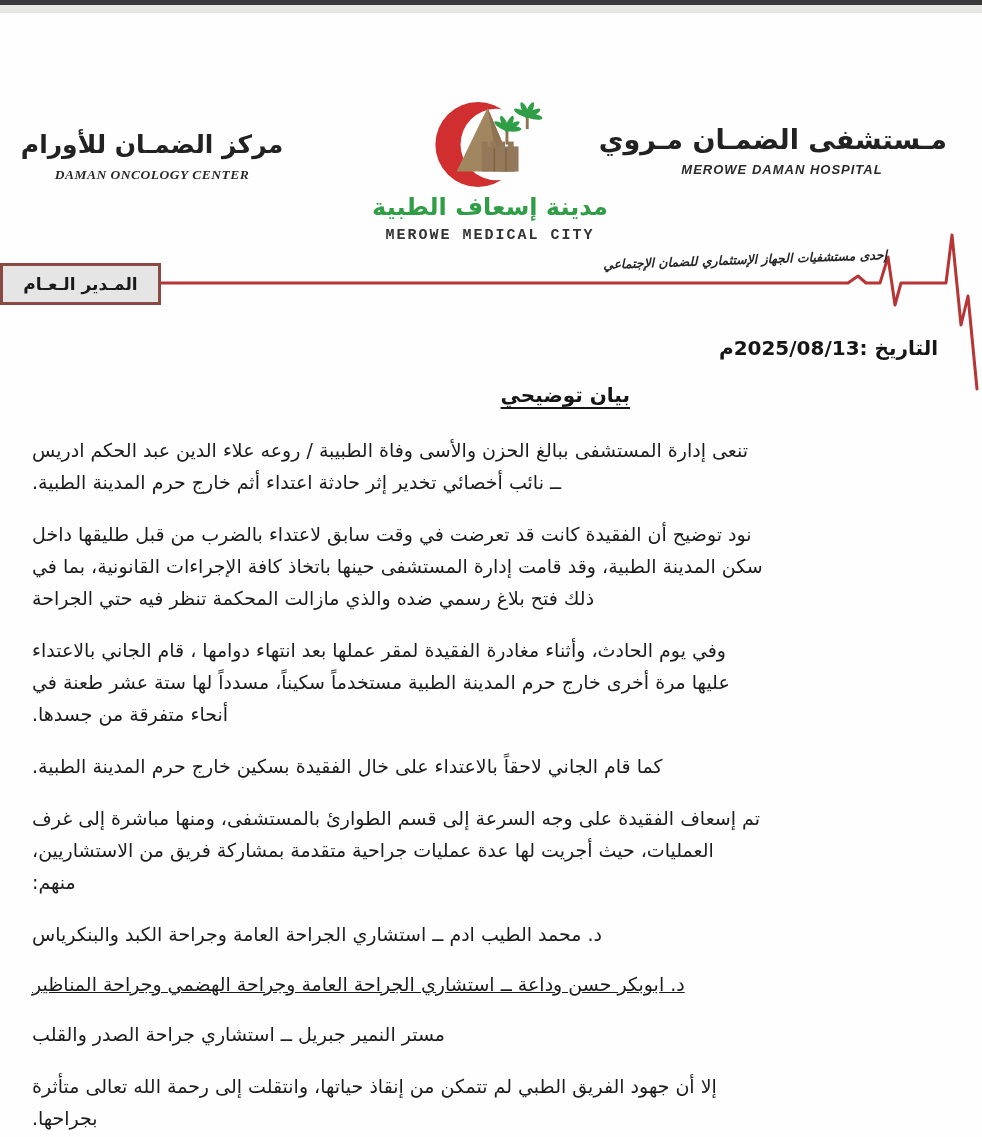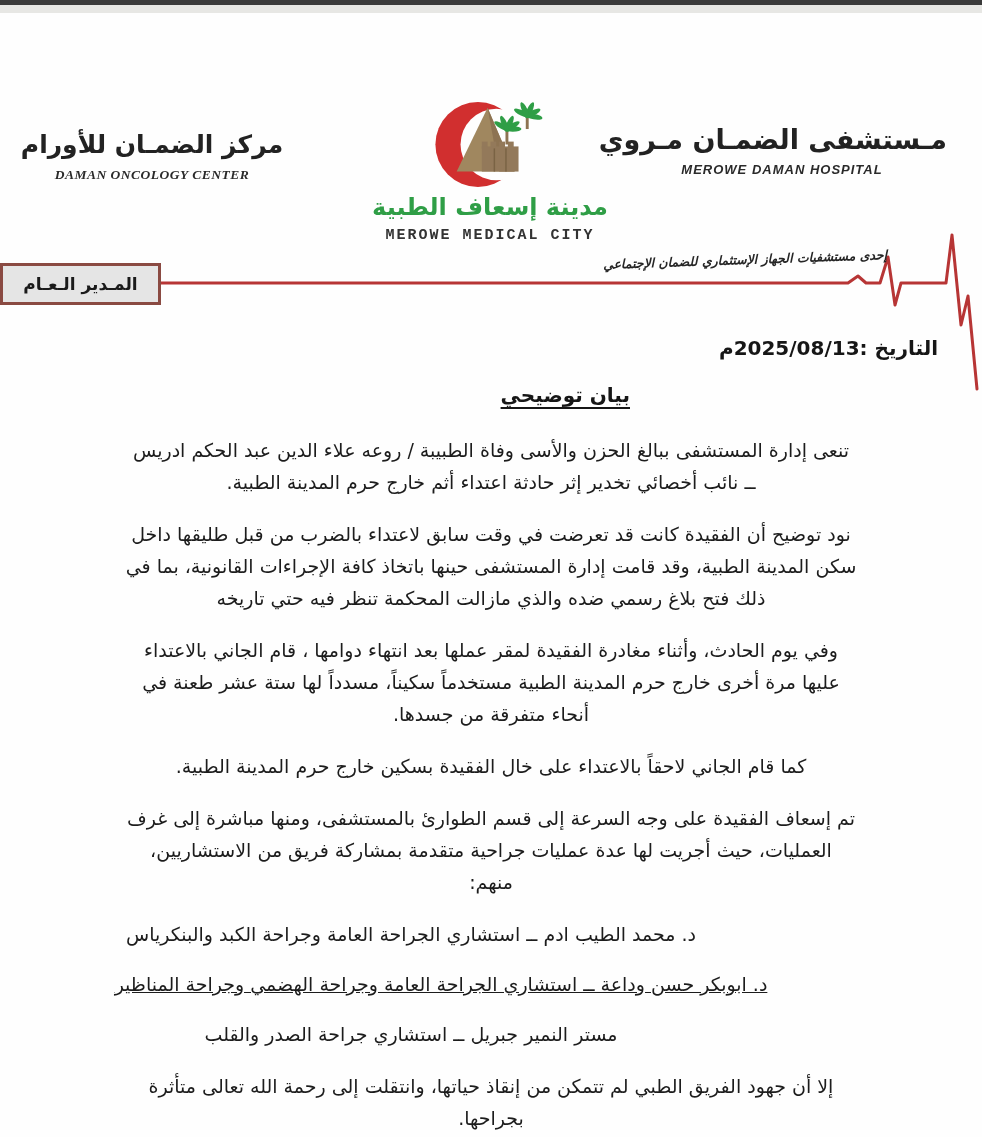--- a/index.html
+++ b/index.html
@@ -38,21 +38,21 @@
   }
 
   .date-line{position:absolute;top:336px;right:44px;font-size:20px;font-weight:bold;direction:rtl;color:#161616;}
   .doc-title{
     position:absolute;top:383px;right:352px;font-size:20px;font-weight:bold;direction:rtl;color:#161616;
     text-decoration:underline;text-underline-offset:5px;
   }
 
   .body-text{position:absolute;top:434px;left:32px;right:32px;direction:rtl;}
   .body-text p{
-    margin:0 0 20px 0;font-size:19px;line-height:32px;text-align:center;
+    margin:0 0 20px 0;font-size:19px;line-height:32px;text-align:left;
     white-space:pre-line;color:#1c1c1c;
   }
   .body-text p.doctor{margin:16px 0 0 0;}
   .body-text p.d1{padding-left:0;padding-right:160px;}
   .body-text p.d2{margin-top:18px;padding-right:100px;text-decoration:underline;}
   .body-text p.d3{margin-top:18px;padding-right:160px;}
   .body-text p.closing{margin-top:20px;}
 </style>
 </head>
 <body>
@@ -121,21 +121,21 @@
   <div class="director-box">المـدير الـعـام</div>
 
   <div class="date-line">التاريخ :2025/08/13م</div>
   <div class="doc-title">بيان توضيحي</div>
 
   <div class="body-text">
     <p>تنعى إدارة المستشفى ببالغ الحزن والأسى وفاة الطبيبة / روعه علاء الدين عبد الحكم ادريس
 ــ نائب أخصائي تخدير إثر حادثة اعتداء أثم خارج حرم المدينة الطبية.</p>
     <p>نود توضيح أن الفقيدة كانت قد تعرضت في وقت سابق لاعتداء بالضرب من قبل طليقها داخل
 سكن المدينة الطبية، وقد قامت إدارة المستشفى حينها باتخاذ كافة الإجراءات القانونية، بما في
-ذلك فتح بلاغ رسمي ضده والذي مازالت المحكمة تنظر فيه حتي تاريخه</p>
+ذلك فتح بلاغ رسمي ضده والذي مازالت المحكمة تنظر فيه حتي الجراحة</p>
     <p>وفي يوم الحادث، وأثناء مغادرة الفقيدة لمقر عملها بعد انتهاء دوامها ، قام الجاني بالاعتداء
 عليها مرة أخرى خارج حرم المدينة الطبية مستخدماً سكيناً، مسدداً لها ستة عشر طعنة في
 أنحاء متفرقة من جسدها.</p>
     <p>كما قام الجاني لاحقاً بالاعتداء على خال الفقيدة بسكين خارج حرم المدينة الطبية.</p>
     <p>تم إسعاف الفقيدة على وجه السرعة إلى قسم الطوارئ بالمستشفى، ومنها مباشرة إلى غرف
 العمليات، حيث أجريت لها عدة عمليات جراحية متقدمة بمشاركة فريق من الاستشاريين،
 منهم:</p>
     <p class="doctor d1">د. محمد الطيب ادم   ــ استشاري الجراحة العامة  وجراحة الكبد والبنكرياس</p>
     <p class="doctor d2">د. ابوبكر حسن  وداعة ــ استشاري الجراحة العامة وجراحة الهضمي وجراحة المناظير</p>
     <p class="doctor d3">مستر النمير جبريل ــ استشاري جراحة الصدر والقلب</p>

